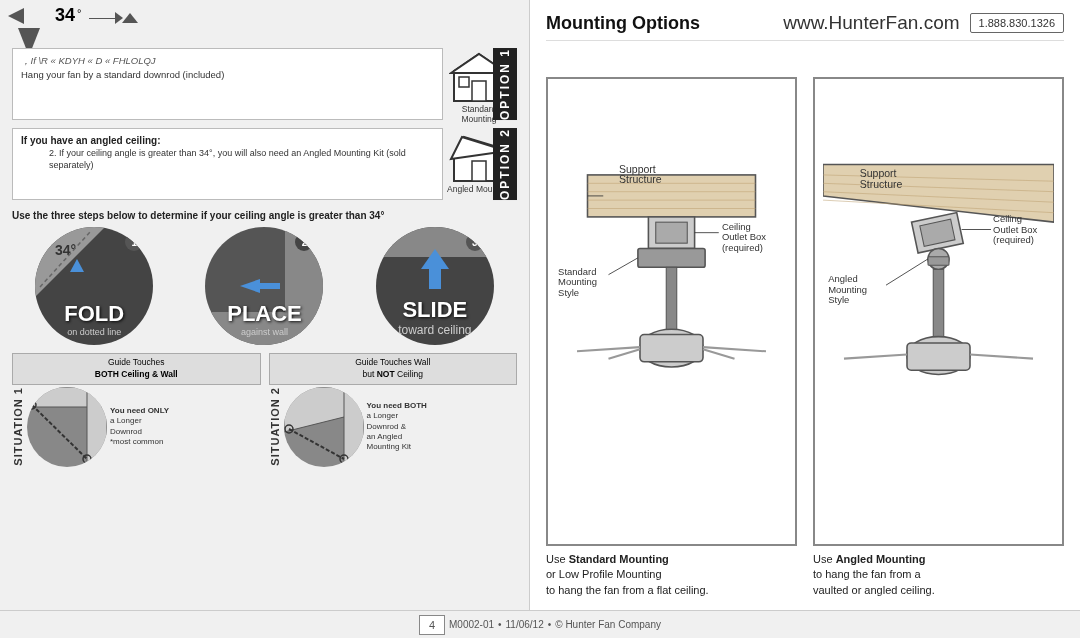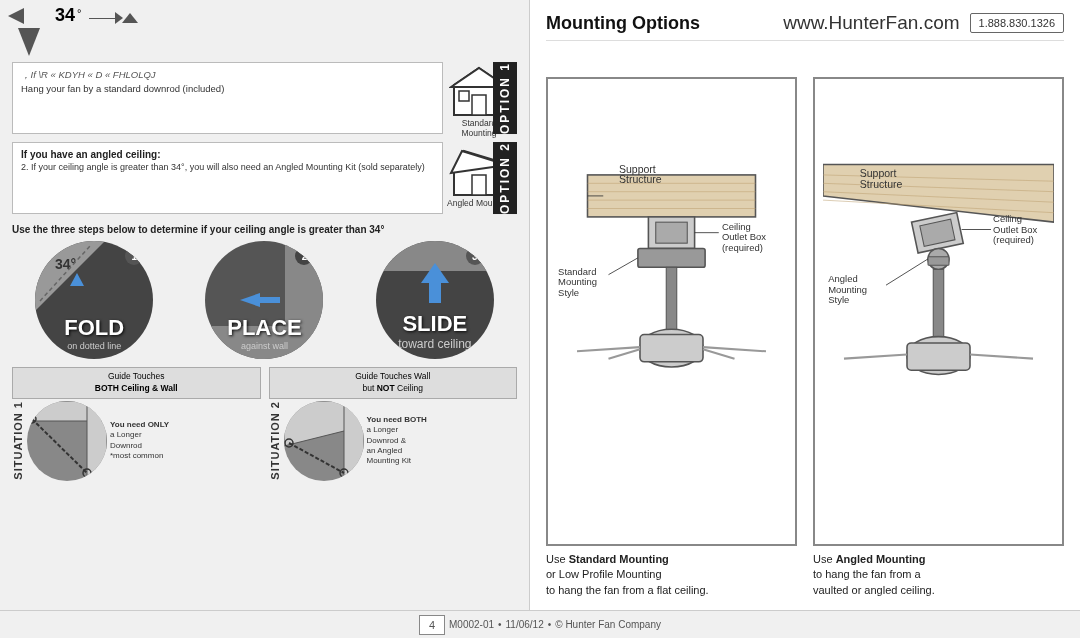--- a/index.html
+++ b/index.html
@@ -62,21 +62,21 @@
       <svg width="22" height="28" viewBox="0 0 22 28">
         <polygon points="0,0 22,0 11,28" fill="#555"></polygon>
       </svg>
     </div>
     <div style="position:absolute;top:8px;left:8px;">
       <svg width="16" height="16" viewBox="0 0 16 16">
         <polygon points="16,0 16,16 0,8" fill="#555"></polygon>
       </svg>
     </div>
 
-    <div style="margin-top:52px;display:flex;gap:4px;">
+    <div style="margin-top:38px;display:flex;gap:4px;">
       <div style="flex:1;background:white;border:1px solid #bbb;padding:6px 8px;position:relative;">
         <div style="font-size:9.5px;font-style:italic;color:#555;">，If \R « KDYH « D « FHLOLQJ</div>
         <div style="font-size:9.5px;color:#333;margin-top:1px;">Hang your fan by a standard downrod (included)</div>
 
         <div style="position:absolute;right:-72px;top:0;width:70px;text-align:center;">
           <svg width="60" height="55" viewBox="0 0 60 55">
 
             <polygon points="30,5 55,22 55,52 5,52 5,22" fill="white" stroke="#333" stroke-width="2"></polygon>
             <polygon points="30,5 58,24 2,24" fill="white" stroke="#333" stroke-width="2"></polygon>
 
@@ -87,21 +87,21 @@
           <div style="font-size:8.5px;color:#333;margin-top:-4px;text-align:center;">Standard Mounting</div>
         </div>
       </div>
 
       <div style="width:24px;background:#222;color:white;writing-mode:vertical-rl;transform:rotate(180deg);display:flex;align-items:center;justify-content:center;font-size:12px;font-weight:bold;letter-spacing:2px;margin-left:46px;">OPTION 1</div>
     </div>
 
     <div style="margin-top:8px;display:flex;gap:4px;">
       <div style="flex:1;background:white;border:1px solid #bbb;padding:6px 8px;position:relative;">
         <div style="font-size:10px;font-weight:bold;color:#222;">If you have an angled ceiling:</div>
-        <div style="font-size:9px;color:#333;margin-top:2px;line-height:1.3;">2. If your ceiling angle is greater than 34°, you will also need an Angled Mounting Kit (sold separately)</div>
+        <div style="font-size:9px;color:#333;margin-top:2px;line-height:1.3;margin-left:28px;">2. If your ceiling angle is greater than 34°, you will also need an Angled Mounting Kit (sold separately)</div>
 
         <div style="position:absolute;right:-72px;top:0;width:70px;text-align:center;">
           <svg width="60" height="55" viewBox="0 0 60 55">
 
             <polygon points="15,8 55,20 55,52 5,52 5,28" fill="white" stroke="#333" stroke-width="2"></polygon>
             <polygon points="13,8 58,22 2,30" fill="white" stroke="#333" stroke-width="2"></polygon>
 
             <rect x="23" y="32" width="14" height="20" fill="white" stroke="#333" stroke-width="1.5"></rect>
           </svg>
           <div style="font-size:8.5px;color:#333;margin-top:-4px;text-align:center;">Angled Mounting</div>

